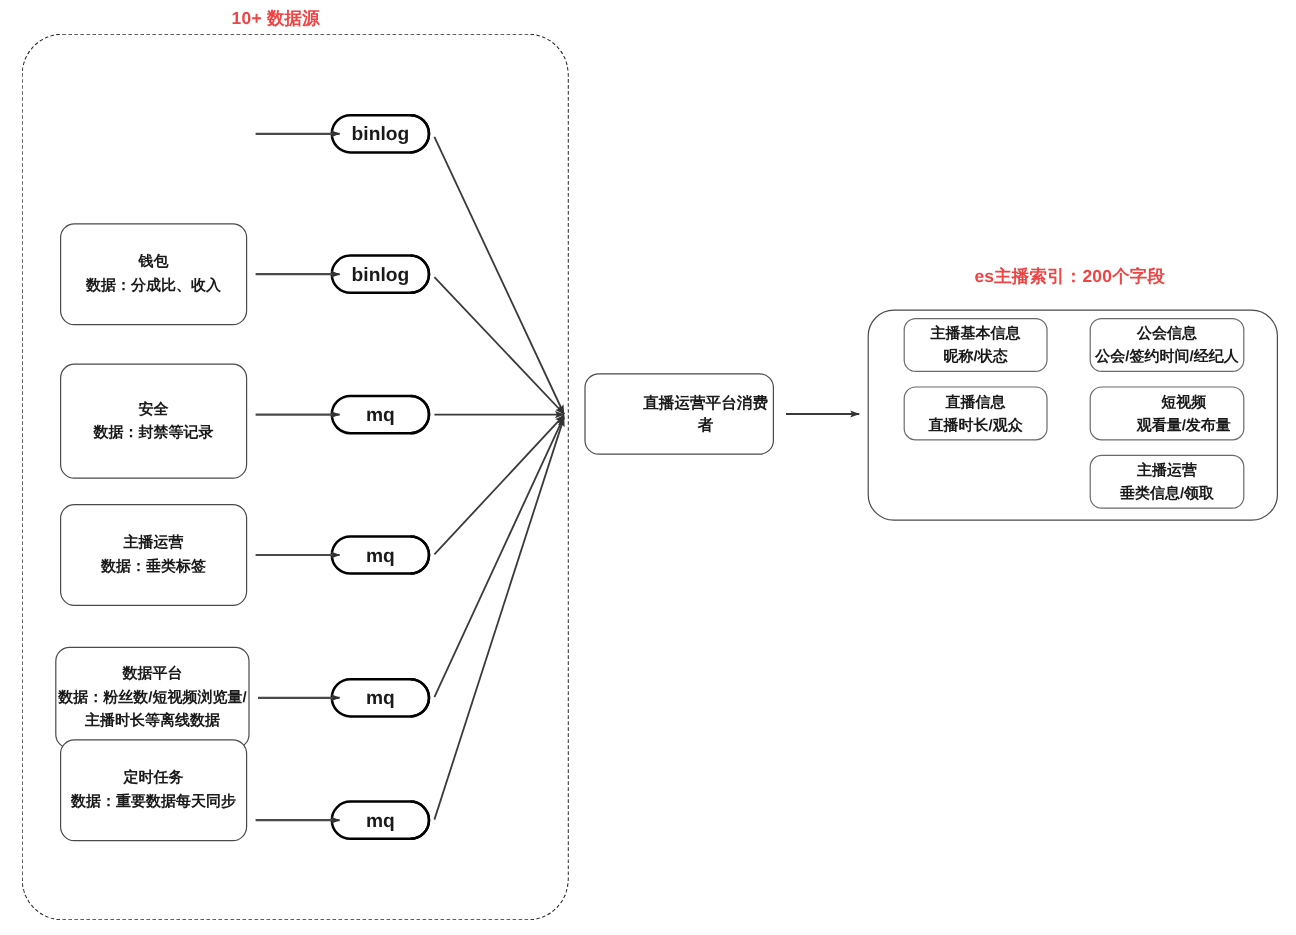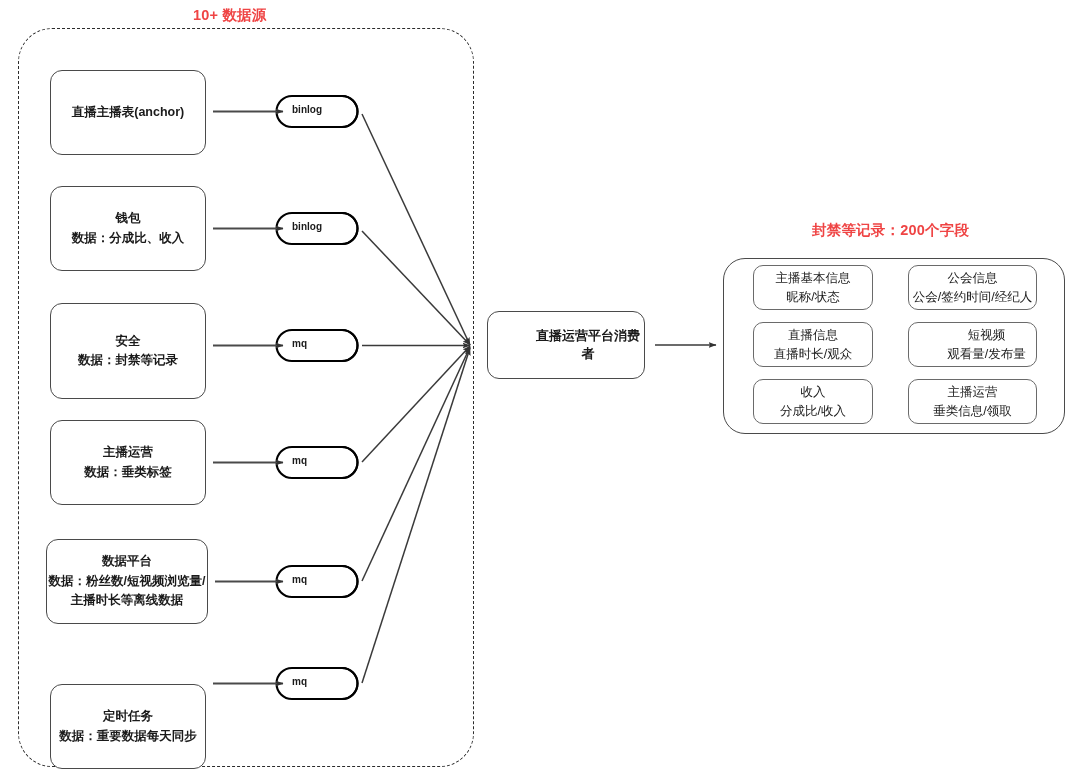--- a/index.html
+++ b/index.html
@@ -56,24 +56,24 @@
   }
   
   .dashed-container {
     position: absolute;
     border: 1.5px dashed #2b2b2b;
     border-radius: 34px;
     background: transparent;
   }
   .cyl-label {
     position: absolute;
-    font-size: 10px;
+    font-size: 16px;
     font-weight: 600;
     color: #1a1a1a;
-    text-align: left;
+    text-align: center;
     white-space: nowrap;
   }
   
   .consumer-box {
     border: 1.4px solid #4a4a4a;
     border-radius: 12px;
     background: #ffffff;
     font-size: 13px;
     font-weight: 600;
     color: #1a1a1a;
@@ -90,80 +90,74 @@
     box-sizing: border-box;
     border: 1.3px solid #6a6a6a;
     border-radius: 10px;
     background: #ffffff;
     display: flex;
     align-items: center;
     justify-content: center;
     text-align: center;
     font-size: 12.5px;
     line-height: 1.5;
-    font-weight: 400;
+    font-weight: 700;
     color: #1a1a1a;
   }
   .txt-lines { display: block; }
 </style>
 </head>
 <body>
 
 <div id="canvas">
 
   <div class="dashed-container" style="left:18px; top:28px; width:454px; height:737px;"></div>
 
   <div class="group-title" style="left:193px; top:6px;">10+ 数据源</div>
 
-  <div class="group-title" style="left:812px; top:221px;">封禁等记录：200个字段</div>
-
-  <div class="node src-box" style="left:50px; top:70px; width:156px; height:85px;">
-    <span class="txt-lines">直播主播表(anchor)</span>
-  </div>
+  <div class="group-title" style="left:812px; top:221px;">es主播索引：200个字段</div>
+
 
   <div class="node src-box" style="left:50px; top:186px; width:156px; height:85px;">
     <span class="txt-lines">钱包<br>数据：分成比、收入</span>
   </div>
 
   <div class="node src-box" style="left:50px; top:303px; width:156px; height:96px;">
     <span class="txt-lines">安全<br>数据：封禁等记录</span>
   </div>
 
   <div class="node src-box" style="left:50px; top:420px; width:156px; height:85px;">
     <span class="txt-lines">主播运营<br>数据：垂类标签</span>
   </div>
 
   <div class="node src-box" style="left:46px; top:539px; width:162px; height:85px;">
     <span class="txt-lines">数据平台<br>数据：粉丝数/短视频浏览量/<br>主播时长等离线数据</span>
   </div>
 
-  <div class="node src-box" style="left:50px; top:684px; width:156px; height:85px;">
+  <div class="node src-box" style="left:50px; top:616px; width:156px; height:85px;">
     <span class="txt-lines">定时任务<br>数据：重要数据每天同步</span>
   </div>
 
   <div class="node consumer-box" style="left:487px; top:311px; width:158px; height:68px;padding-left:44px;">
     <span>直播运营平台消费者</span>
   </div>
 
   <div class="es-panel" style="left:723px; top:258px; width:340px; height:174px;"></div>
 
   <div class="es-card" style="left:753px; top:265px; width:120px; height:45px;">
     <span class="txt-lines">主播基本信息<br>昵称/状态</span>
   </div>
   <div class="es-card" style="left:908px; top:265px; width:129px; height:45px;">
     <span class="txt-lines">公会信息<br>公会/签约时间/经纪人</span>
   </div>
   <div class="es-card" style="left:753px; top:322px; width:120px; height:45px;">
     <span class="txt-lines">直播信息<br>直播时长/观众</span>
   </div>
   <div class="es-card" style="left:908px; top:322px; width:129px; height:45px;padding-left:28px;">
     <span class="txt-lines">短视频<br>观看量/发布量</span>
-  </div>
-  <div class="es-card" style="left:753px; top:379px; width:120px; height:45px;">
-    <span class="txt-lines">收入<br>分成比/收入</span>
   </div>
   <div class="es-card" style="left:908px; top:379px; width:129px; height:45px;">
     <span class="txt-lines">主播运营<br>垂类信息/领取</span>
   </div>
 
   <svg class="layer" viewBox="0 0 1080 779" xmlns="http://www.w3.org/2000/svg">
     <defs>
       <marker id="arrowSmall" markerWidth="9" markerHeight="9" refX="7.5" refY="3.4" orient="auto" markerUnits="userSpaceOnUse">
         <path d="M0,0.4 L8,3.4 L0,6.4 L1.6,3.4 Z" fill="#333333"></path>
       </marker>

